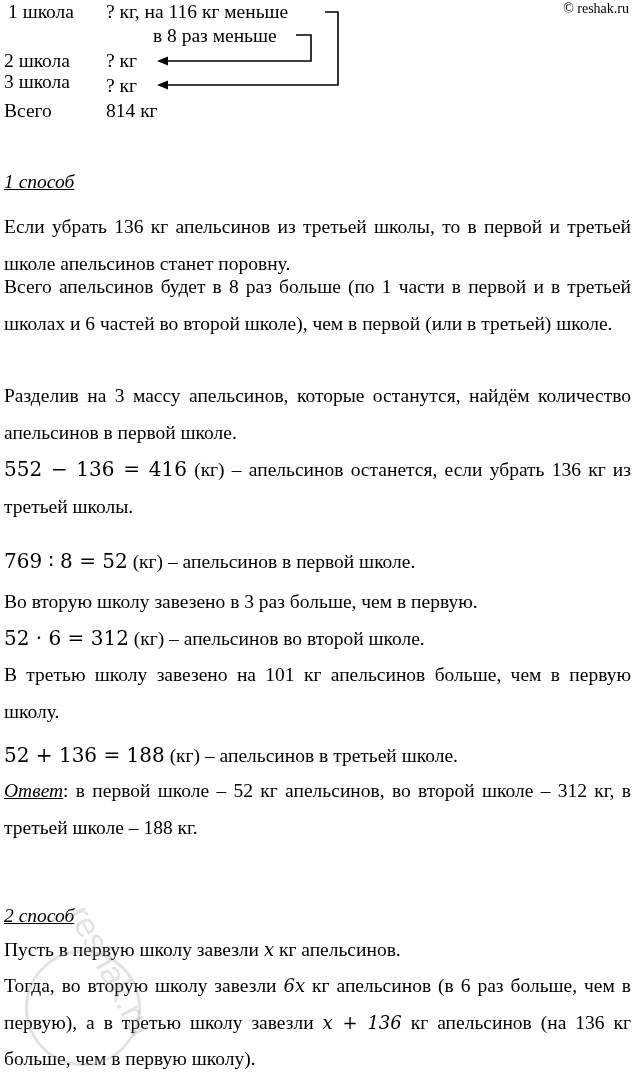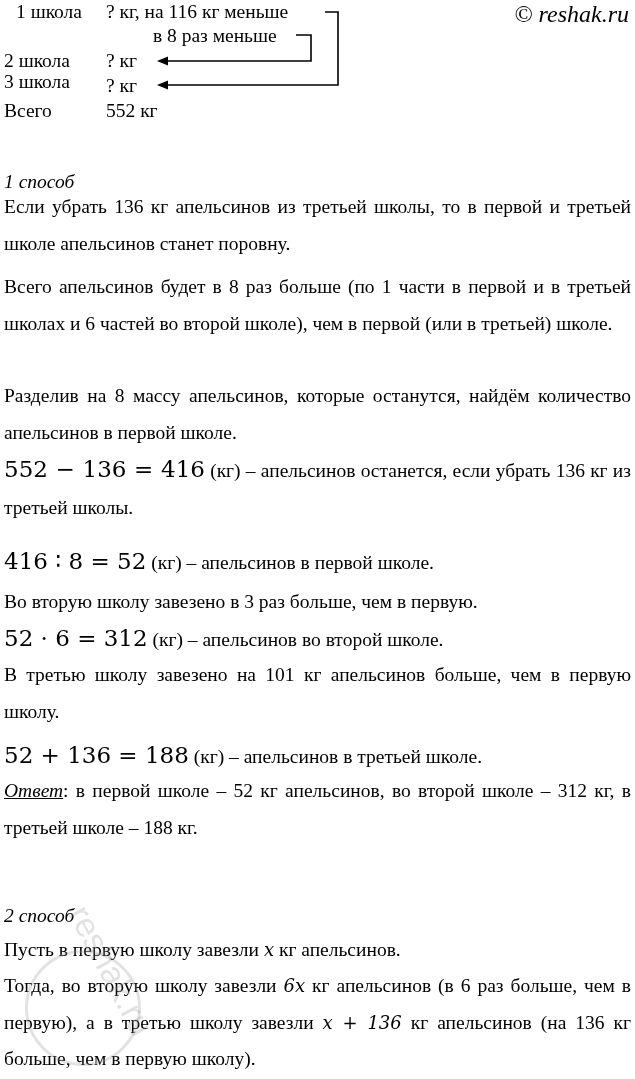--- a/index.html
+++ b/index.html
@@ -2,76 +2,76 @@
 <html><head>
 <meta charset="utf-8">
 <style>
   html, body { margin: 0; padding: 0; background: #ffffff; }
   body {
     width: 635px; height: 1079px; position: relative; overflow: hidden;
     font-family: "Liberation Serif", "DejaVu Serif", serif;
     color: #000; font-size: 19.5px;
   }
   .abs { position: absolute; white-space: nowrap; line-height: 1; }
-  .watermark-top { right: 6px; top: 2px; font-size: 24px; font-style: italic; }
+  .watermark-top { right: 6px; top: 2px; font-size: 14px; }
   .diagram-line { position: absolute; }
   .para {
     position: absolute; left: 4px; width: 627px;
     line-height: 36.5px; text-align: justify; text-align-last: left;
   }
-  .heading { font-style: italic; }
-  .math { font-family: "DejaVu Serif", serif; font-size: 23px; }
+  .heading { font-style: italic; text-decoration: underline; }
+  .math { font-family: "DejaVu Serif", serif; font-size: 20px; }
   .var { font-style: italic; font-family: "DejaVu Serif", serif; font-size: 18px; }
   .u { text-decoration: underline; font-style: italic; }
   .wm-circle {
     position: absolute; left: 25px; top: 950px; width: 110px; height: 110px;
     border: 3px solid rgba(150,150,150,0.28); border-radius: 50%;
     pointer-events: none;
   }
   .wm-text {
     position: absolute; left: 10px; top: 920px; font-family: "Liberation Sans", sans-serif;
     font-size: 34px; color: rgba(150,150,150,0.28); transform: rotate(62deg);
     transform-origin: 60px 60px; pointer-events: none; white-space: nowrap;
   }
 </style>
 </head>
 <body>
 
 <div class="abs watermark-top">© reshak.ru</div>
 
 <div>
-  <div class="abs" style="left:16px;top:2px">1 школа</div>
+  <div class="abs" style="left:8px;top:2px">1 школа</div>
   <div class="abs" style="left:106px;top:2px">? кг, на 116 кг меньше</div>
   <div class="abs" style="left:153px;top:26px">в 8 раз меньше</div>
   <div class="abs" style="left:4px;top:51px">2 школа</div>
   <div class="abs" style="left:106px;top:51px">? кг</div>
   <div class="abs" style="left:4px;top:72px">3 школа</div>
   <div class="abs" style="left:106px;top:76px">? кг</div>
   <div class="abs" style="left:4px;top:101px">Всего</div>
-  <div class="abs" style="left:106px;top:101px">552 кг</div>
+  <div class="abs" style="left:106px;top:101px">814 кг</div>
 
   <svg class="diagram-line" style="left:0;top:0" width="360" height="100">
     <polyline points="325,12 338,12 338,85 166,85" fill="none" stroke="#000" stroke-width="1.6"></polyline>
     <polygon points="157,85 168,80.5 168,89.5" fill="#000"></polygon>
     <polyline points="296,35 311,35 311,61 166,61" fill="none" stroke="#000" stroke-width="1.6"></polyline>
     <polygon points="157,61 168,56.5 168,65.5" fill="#000"></polygon>
   </svg>
 </div>
 
 <div class="para" style="top:164px">
   <span class="heading">1 способ</span>
 </div>
-<div class="para" style="top:189px">Если убрать 136 кг апельсинов из третьей школы, то в первой и третьей школе апельсинов станет поровну.</div>
+<div class="para" style="top:209px">Если убрать 136 кг апельсинов из третьей школы, то в первой и третьей школе апельсинов станет поровну.</div>
 <div class="para" style="top:269px">Всего апельсинов будет в 8 раз больше (по 1 части в первой и в третьей школах и 6 частей во второй школе), чем в первой (или в третьей) школе.</div>
-<div class="para" style="top:378px">Разделив на 8 массу апельсинов, которые останутся, найдём количество апельсинов в первой школе.</div>
+<div class="para" style="top:378px">Разделив на 3 массу апельсинов, которые останутся, найдём количество апельсинов в первой школе.</div>
 <div class="para" style="top:451px">
   <span class="math">552 − 136 = 416</span><span> (кг) – апельсинов останется, если убрать 136 кг из третьей школы.</span>
 </div>
 <div class="para" style="top:543px">
-  <span class="math">416 ∶ 8 = 52</span><span> (кг) – апельсинов в первой школе.</span>
+  <span class="math">769 ∶ 8 = 52</span><span> (кг) – апельсинов в первой школе.</span>
 </div>
 <div class="para" style="top:584px">Во вторую школу завезено в 3 раз больше, чем в первую.</div>
 <div class="para" style="top:620px">
   <span class="math">52 · 6 = 312</span><span> (кг) – апельсинов во второй школе.</span>
 </div>
 <div class="para" style="top:657px">В третью школу завезено на 101 кг апельсинов больше, чем в первую школу.</div>
 <div class="para" style="top:737px">
   <span class="math">52 + 136 = 188</span><span> (кг) – апельсинов в третьей школе.</span>
 </div>
 <div class="para" style="top:773px">

